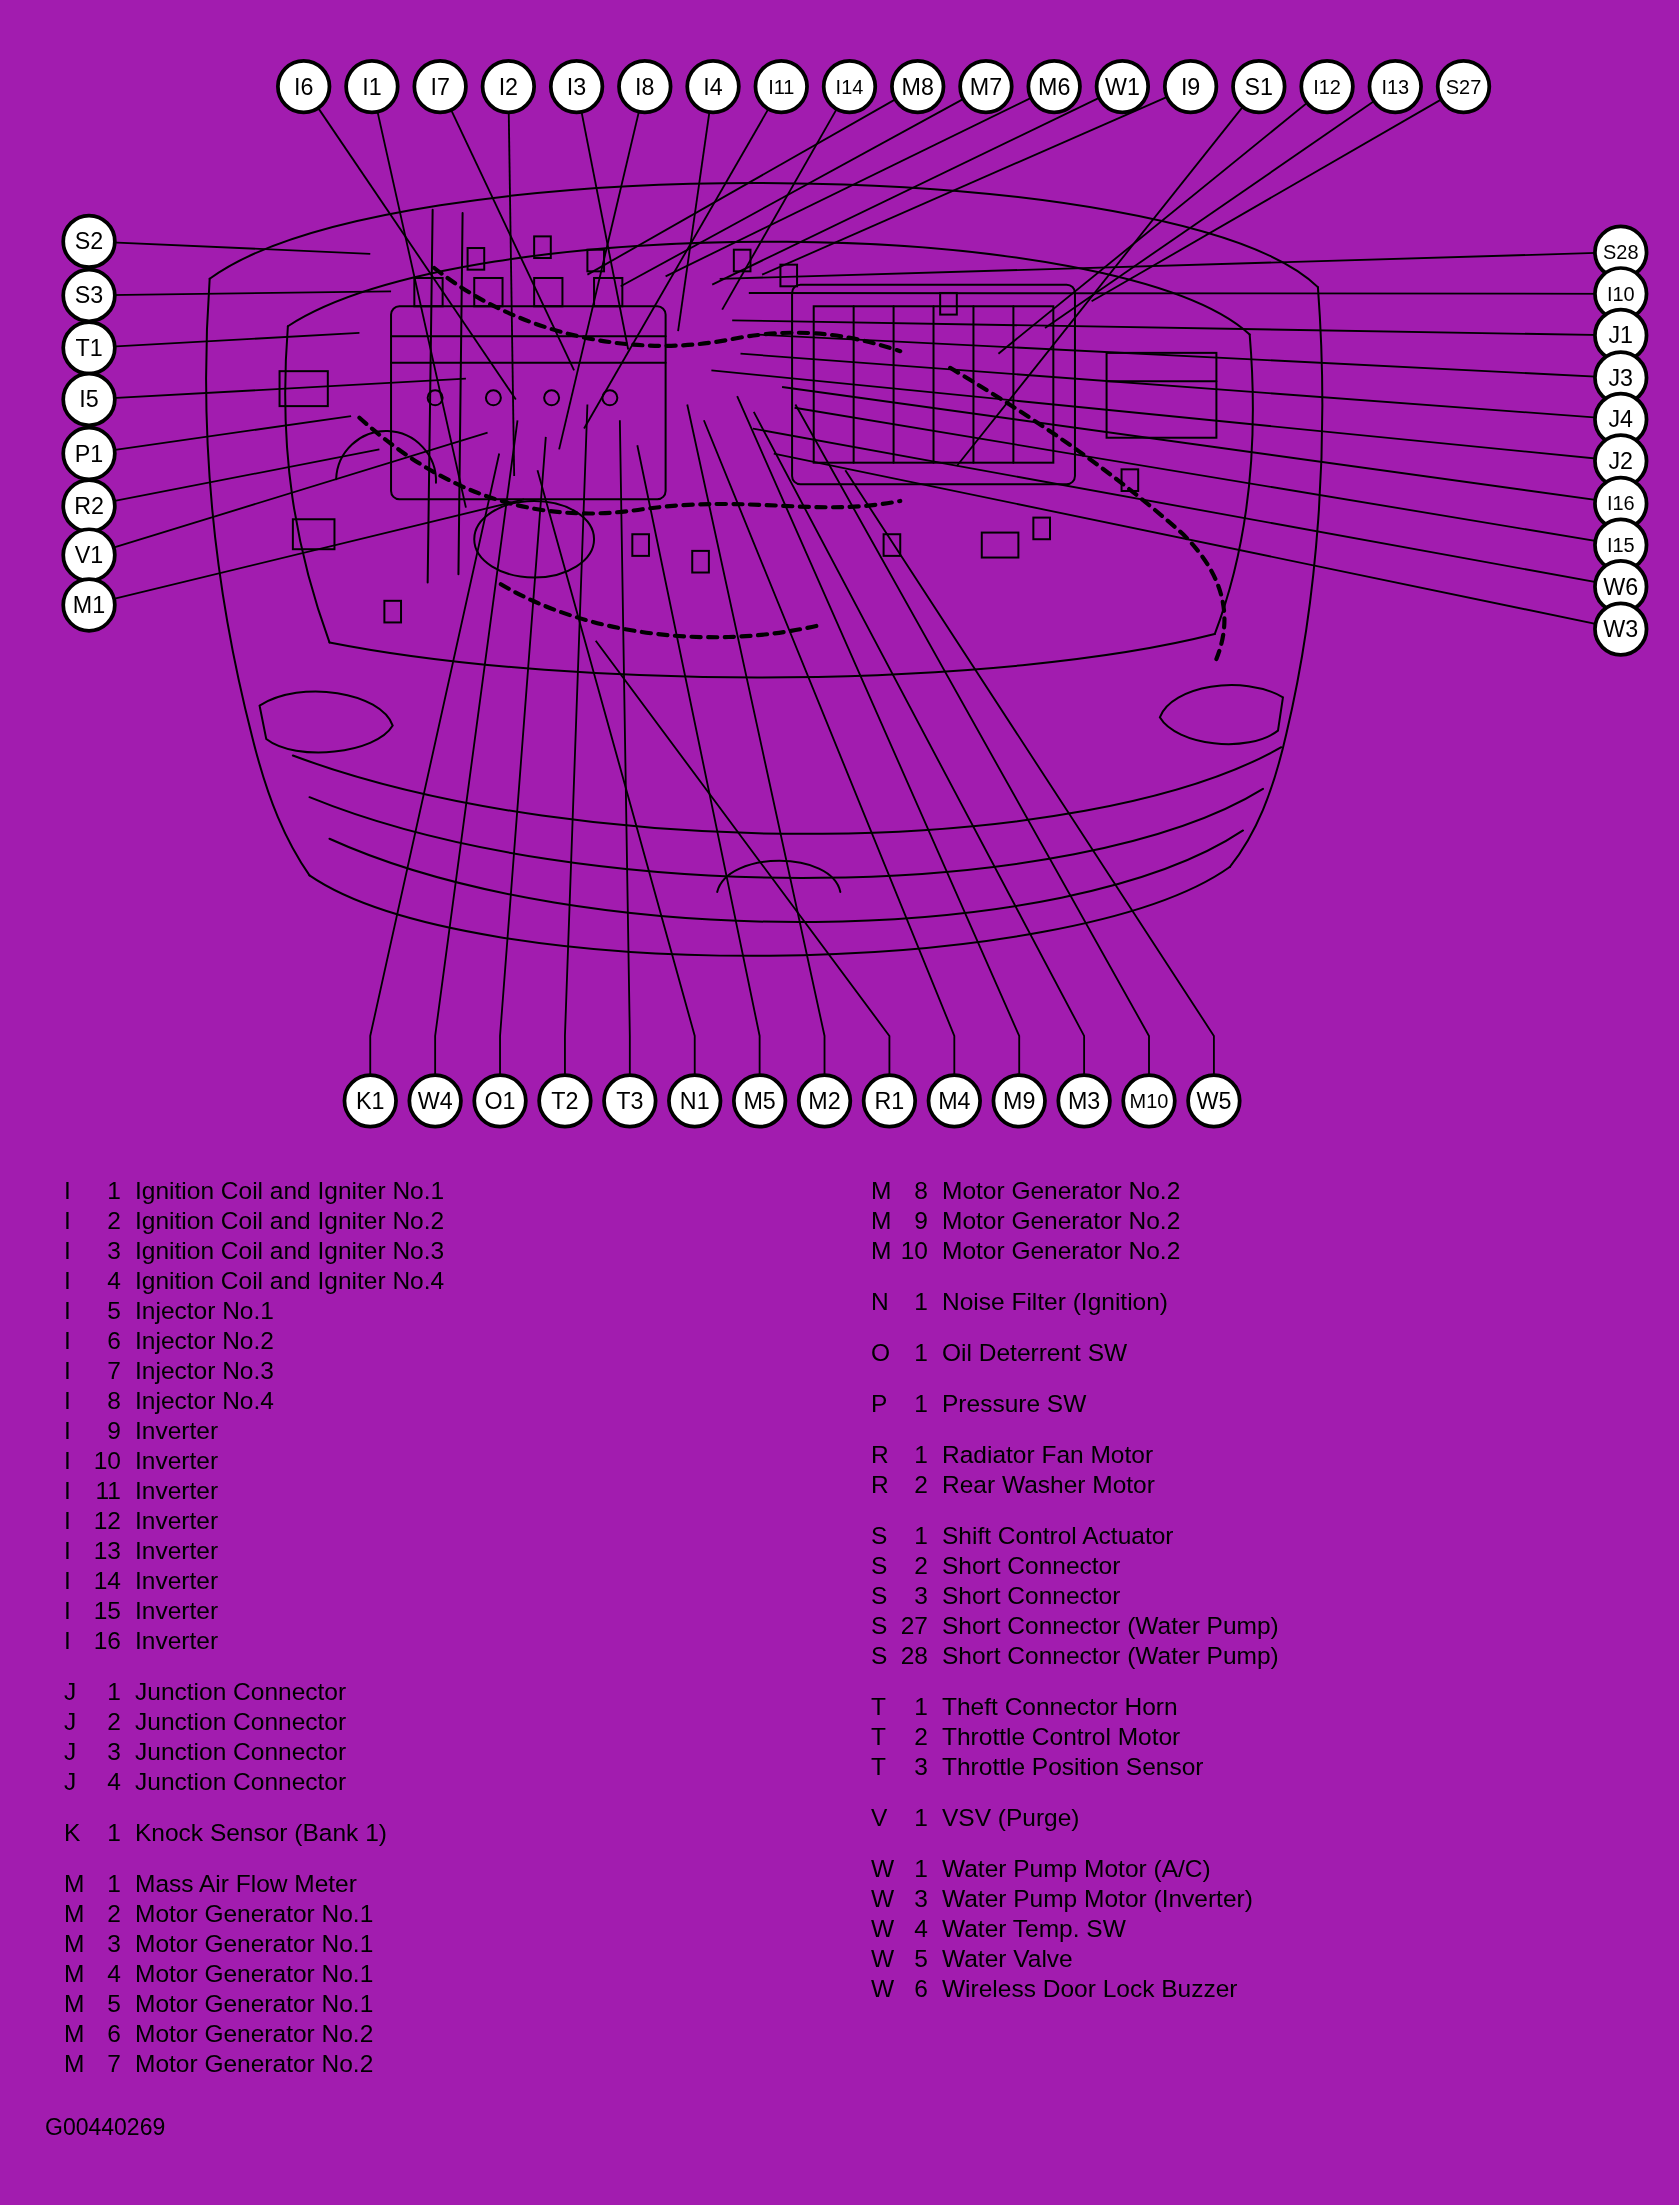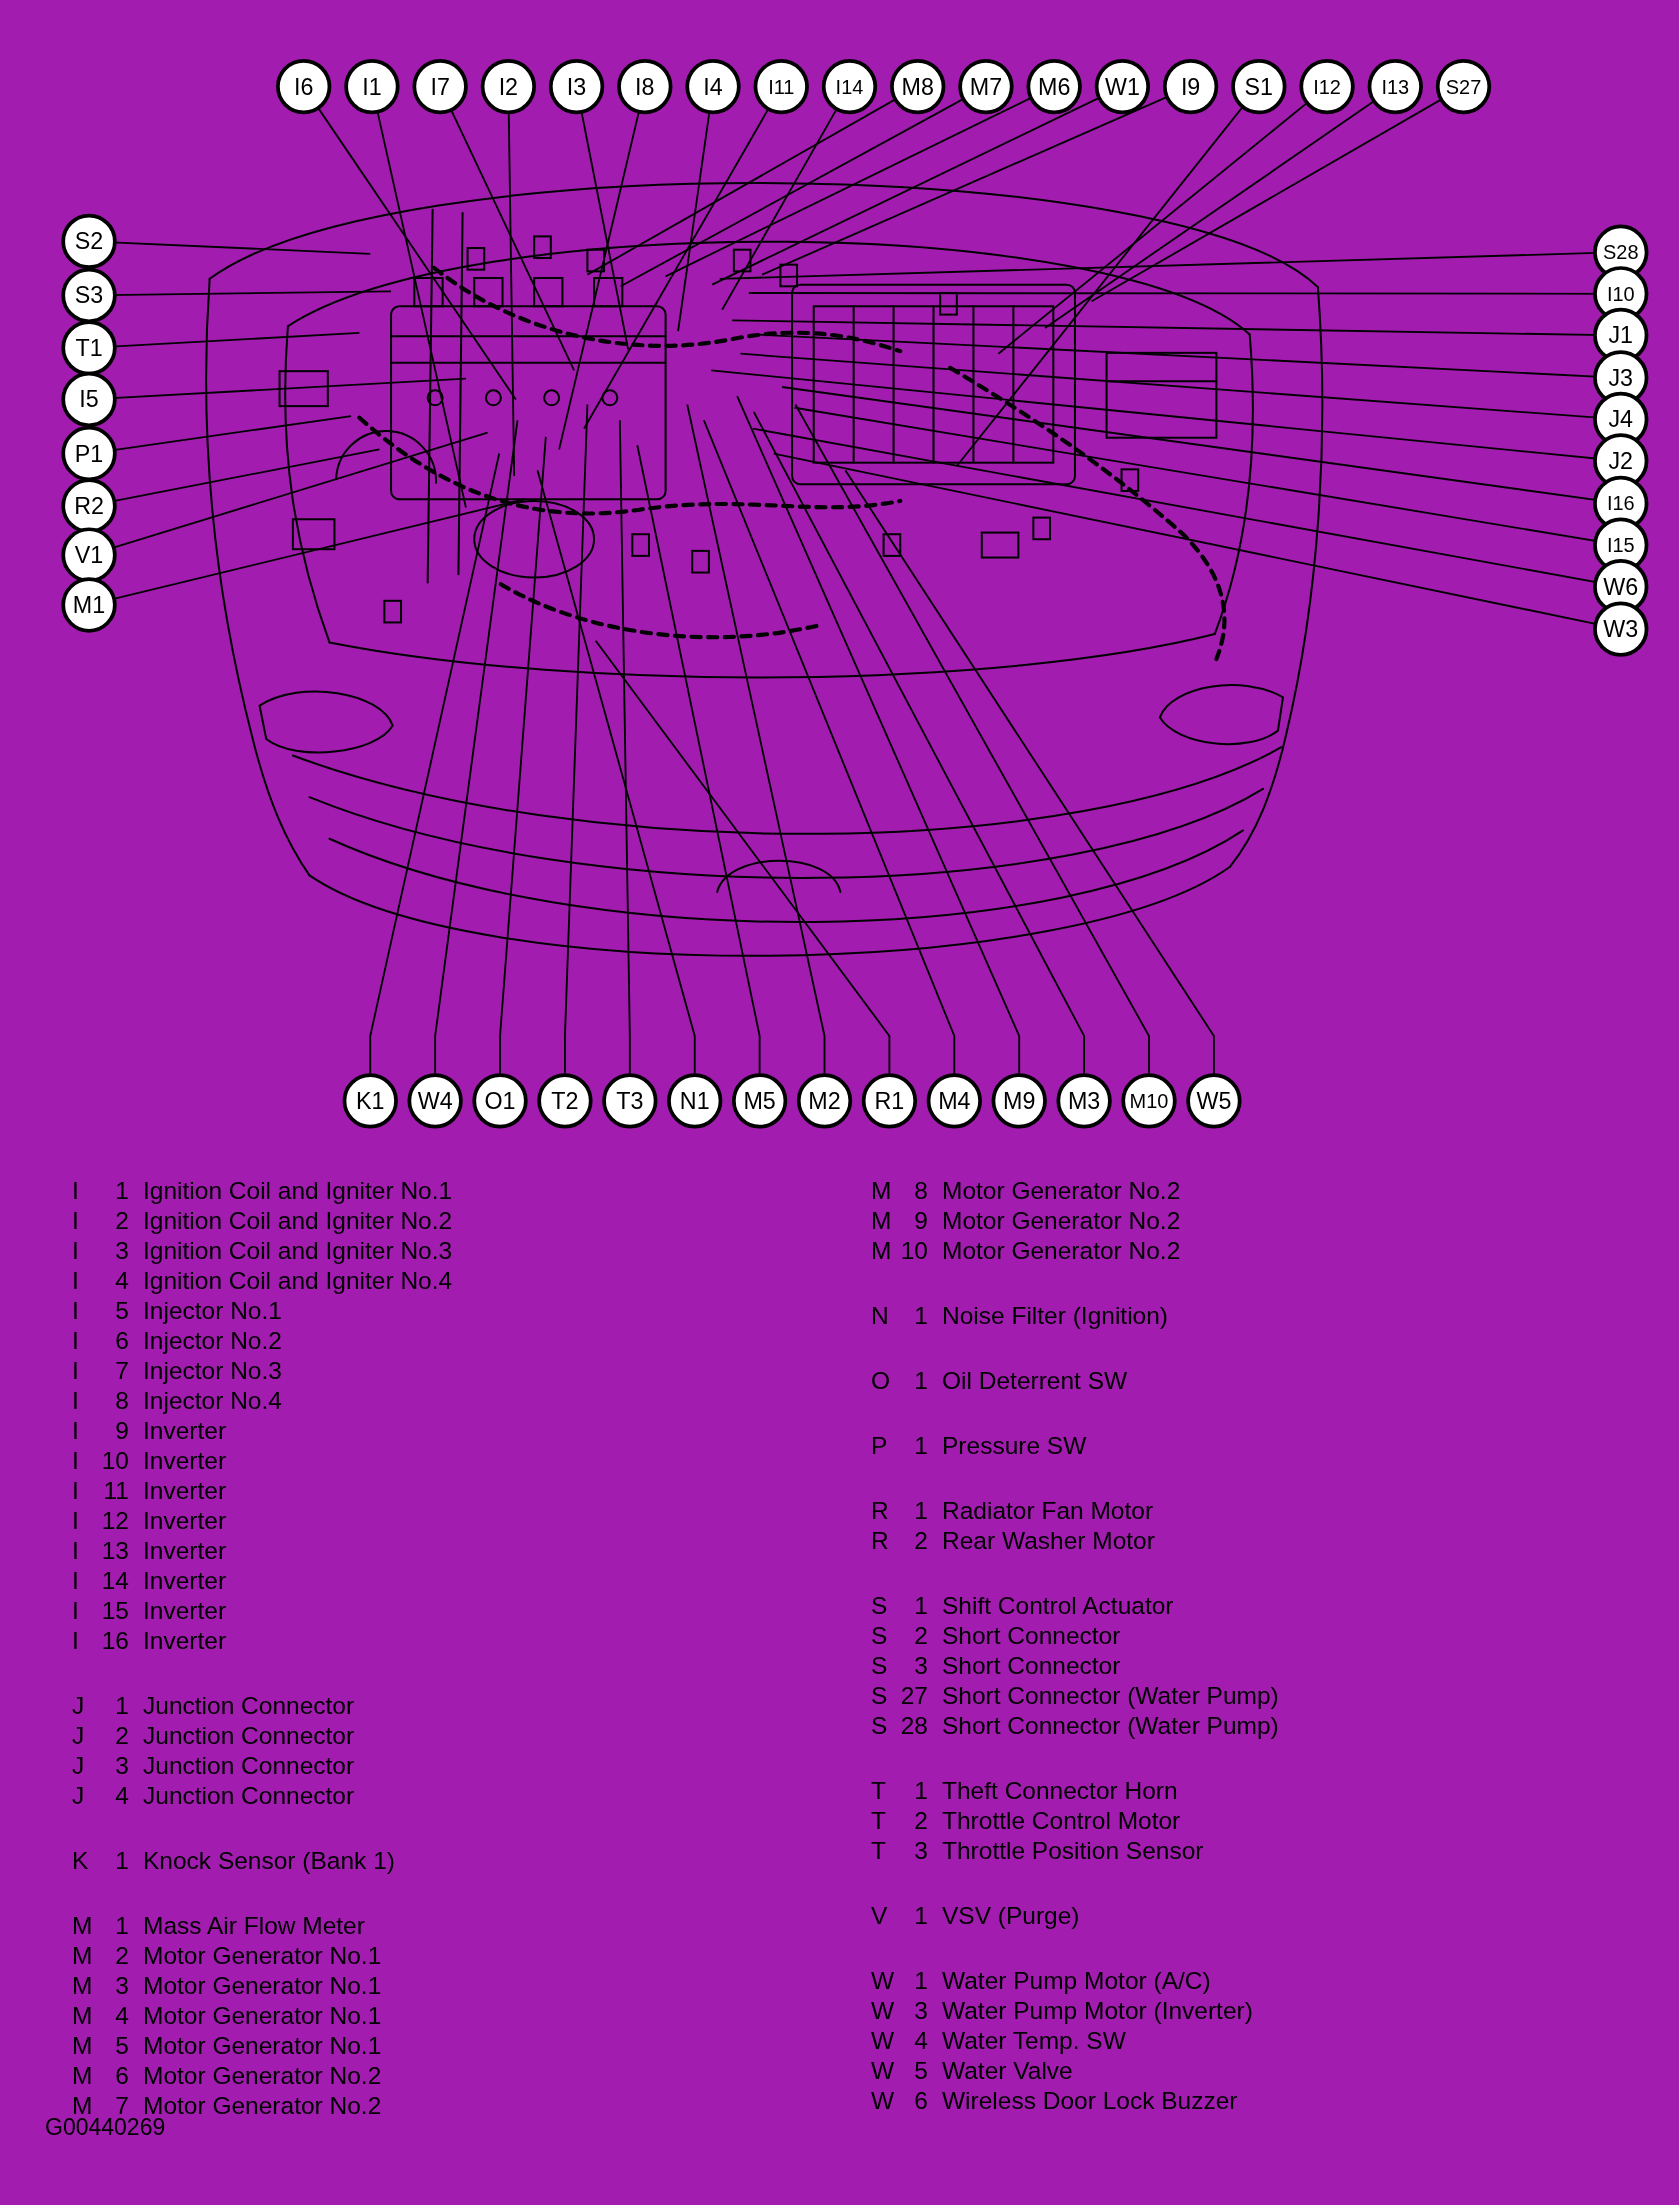--- a/index.html
+++ b/index.html
@@ -6,28 +6,28 @@
   .page{
     position:relative;
     width:1679px;height:2205px;
     background:#a21caf;
     font-family:"Liberation Sans", sans-serif;
     color:#000;
     overflow:hidden;
   }
   #diagram{position:absolute;left:0;top:0;}
   .legend-col{position:absolute;top:1176px;}
-  .legend-col.left{left:72px;}
+  .legend-col.left{left:64px;}
   .legend-col.right{left:871px;}
   .legend-row{
     height:30px;line-height:30px;
     font-size:24.5px;
     white-space:nowrap;
   }
-  .legend-row.group-gap{margin-top:35px;}
+  .legend-row.group-gap{margin-top:21px;}
   .lg-letter{display:inline-block;width:27px;}
   .lg-num{display:inline-block;width:30px;text-align:right;}
   .lg-desc{padding-left:14px;}
   .figure-code{
     position:absolute;left:45px;top:2115px;
     font-size:23px;line-height:25px;
   }
 </style>
 </head>
 <body>

